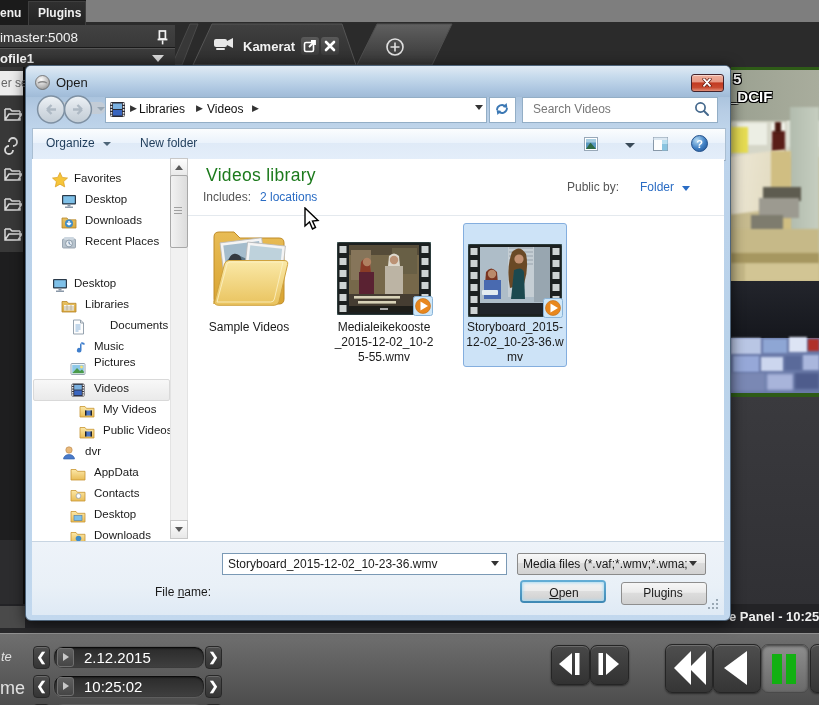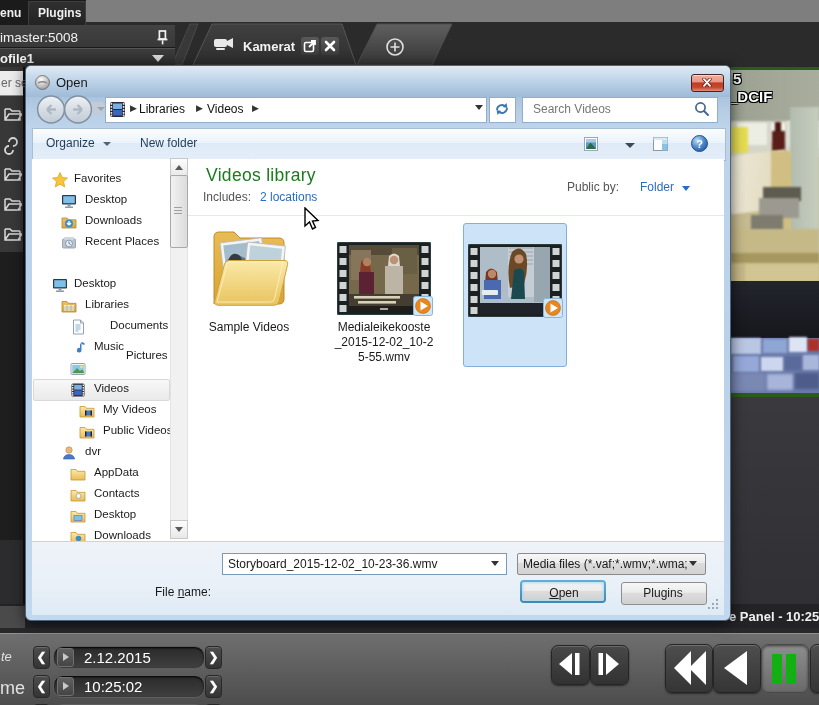--- a/index.html
+++ b/index.html
@@ -403,21 +403,21 @@
         <path d="M11.5 2 l3 1 v2 l-3 -1 z" fill="#3f7ecc"></path>
       </svg>
   <div class="nt" style="left:68px;top:274px;">Music</div>
 
   <svg class="ni" style="left:44px;top:295px;" viewBox="0 0 16 16">
         <rect x="1" y="2.5" width="14" height="11" rx="1" fill="#fff" stroke="#8a98a6" stroke-width="0.9"></rect>
         <rect x="2.2" y="3.8" width="11.6" height="8.4" fill="#8ec8e8"></rect>
         <polygon points="2.2,12.2 7,7 10,10 12,8.5 13.8,10.5 13.8,12.2" fill="#4a9a4a"></polygon>
         <circle cx="11.5" cy="6" r="1.4" fill="#f8e070"></circle>
       </svg>
-  <div class="nt" style="left:68px;top:283px;margin-left:32px;">Pictures</div>
+  <div class="nt" style="left:68px;top:290px;">Pictures</div>
 
   <svg class="ni" style="left:44px;top:316px;" viewBox="0 0 16 16">
         <rect x="1.5" y="1.5" width="13" height="13" rx="1.5" fill="#2a2a34"></rect>
         <rect x="4.2" y="2.8" width="7.6" height="4.8" fill="#7ab0e0"></rect>
         <rect x="4.2" y="8.4" width="7.6" height="4.8" fill="#3a66c0"></rect>
         <g fill="#e8e8e8">
           <rect x="2" y="2.5" width="1.4" height="1.6"></rect>
           <rect x="2" y="5" width="1.4" height="1.6"></rect>
           <rect x="2" y="7.5" width="1.4" height="1.6"></rect>
           <rect x="2" y="10" width="1.4" height="1.6"></rect>
@@ -605,20 +605,21 @@
     <circle cx="24" cy="30" r="4.2" fill="#ba8a6a"></circle>
     <rect x="14" y="46" width="16" height="5" rx="1" fill="#e4ecf0"></rect>
     </g>
     <rect x="12" y="59" width="70" height="11" fill="#20242a"></rect>
   </svg>
   <svg class="abs" style="left:517px;top:232px;" width="20" height="20" viewBox="0 0 20 20">
     <rect x="0.5" y="0.5" width="19" height="19" rx="2" fill="#cfe7f8" stroke="#8ab4d8"></rect>
     <circle cx="10" cy="10" r="7.5" fill="#e8871e" stroke="#c06a10" stroke-width="0.6"></circle>
     <polygon points="7.5,5.5 15,10 7.5,14.5" fill="#fff"></polygon>
   </svg>
+  <div class="abs" style="left:434px;top:254px;width:110px;text-align:center;font-size:12px;color:#1a1a1a;line-height:15px;">Storyboard_2015-<br>12-02_10-23-36.w<br>mv</div>
 
   <svg class="abs" style="left:277px;top:141px;" width="18" height="26" viewBox="0 0 18 26">
     <polygon points="2,1 2,19 6.5,15 9.5,22 12.5,20.5 9.5,14 15,13.5" fill="#fff" stroke="#000" stroke-width="1.4" stroke-linejoin="miter"></polygon>
   </svg>
 
   <div class="abs" style="left:6px;top:475px;width:692px;height:73px;background:linear-gradient(#eef3f9 0%,#e9f0f7 60%,#dfeaf5 100%);border-top:1px solid #c8d5e2;"></div>
   <div class="abs" style="left:129px;top:491px;font-size:12px;color:#1a1a1a;margin-top:28px;">File <span style="text-decoration:underline">n</span>ame:</div>
   <div class="abs" style="left:196px;top:487px;width:283px;height:20px;background:#fff;border:1px solid #7a99b5;"></div>
   <div class="abs" style="left:202px;top:491px;font-size:12px;color:#1a1a1a;">Storyboard_2015-12-02_10-23-36.wmv</div>
   <div class="abs" style="left:465px;top:495px;width:0;height:0;border-left:4.5px solid transparent;border-right:4.5px solid transparent;border-top:5px solid #333;"></div>

